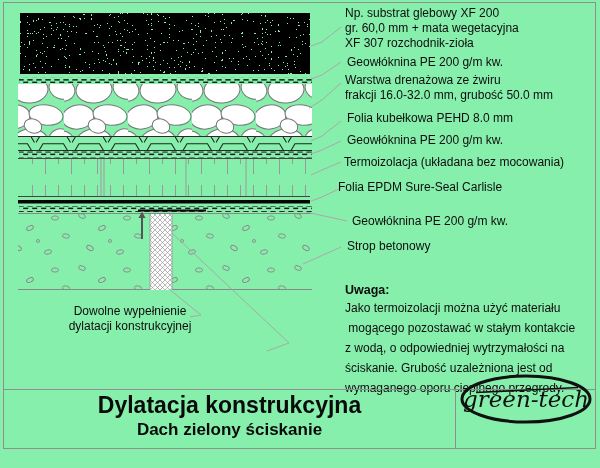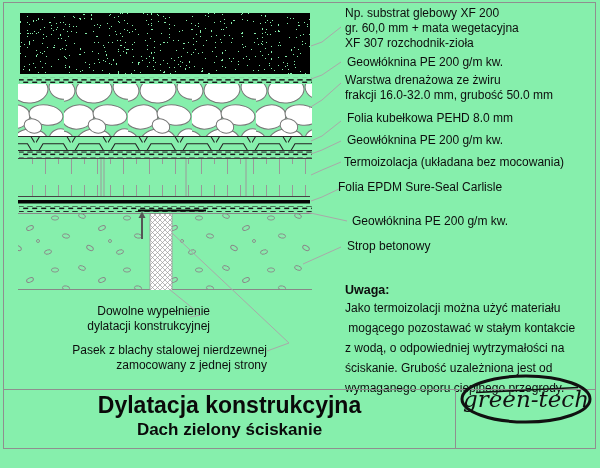--- a/index.html
+++ b/index.html
@@ -3,21 +3,21 @@
 <meta charset="utf-8">
 <style>
   html,body{margin:0;padding:0;background:#fff;}
   .sheet{position:relative;width:600px;height:468px;background:#86efac;
          font-family:"Liberation Sans",sans-serif;overflow:hidden;}
   .page-border{position:absolute;left:3px;top:2px;width:591px;height:445px;
                border:1px solid #8f8f8f;}
   .diagram-svg{position:absolute;left:0;top:0;}
   .lbl{position:absolute;font-size:12px;line-height:15px;color:#0d0d0d;
        white-space:pre-wrap;}
-  .lbl.center{text-align:right;}
+  .lbl.center{text-align:center;}
   .lbl.right{text-align:right;}
   .note-head{position:absolute;font-size:12.5px;font-weight:bold;color:#0d0d0d;}
   .note-body{position:absolute;font-size:12px;line-height:20px;color:#0d0d0d;
              white-space:pre-wrap;}
   .titlebar-sep{position:absolute;left:3px;top:389px;width:592px;height:0;
                 border-top:1px solid #8f8f8f;}
   .title-divider{position:absolute;left:455px;top:389px;width:1px;height:59px;
                  background:#8f8f8f;}
   .title-cell{position:absolute;left:4px;top:392px;width:451px;height:55px;
               text-align:center;color:#0a0a0a;}
@@ -159,22 +159,20 @@
 frakcji 16.0-32.0 mm, grubość 50.0 mm</div>
   <div class="lbl" style="left:347px;top:111px">Folia kubełkowa PEHD 8.0 mm</div>
   <div class="lbl" style="left:347px;top:133px">Geowłóknina PE 200 g/m kw.</div>
   <div class="lbl" style="left:344px;top:155px">Termoizolacja (układana bez mocowania)</div>
   <div class="lbl" style="left:338px;top:180px">Folia EPDM Sure-Seal Carlisle</div>
   <div class="lbl" style="left:352px;top:214px">Geowłóknina PE 200 g/m kw.</div>
   <div class="lbl" style="left:347px;top:239px">Strop betonowy</div>
 
   <div class="lbl center" style="left:50px;top:304px;width:160px">Dowolne wypełnienie
 dylatacji konstrukcyjnej</div>
-  <div class="lbl right" style="left:60px;top:343px;width:207px">Pasek z blachy stalowej nierdzewnej
-zamocowany z jednej strony</div>
 
   <div class="note-head" style="left:345px;top:283px">Uwaga:</div>
   <div class="note-body" style="left:345px;top:298px;width:248px">Jako termoizolacji można użyć materiału
  mogącego pozostawać w stałym kontakcie
 z wodą, o odpowiedniej wytrzymałości na
 ściskanie. Grubość uzależniona jest od
 wymaganego oporu cieplnego przegrody.</div>
 
   <div class="titlebar-sep"></div>
   <div class="title-divider"></div>

